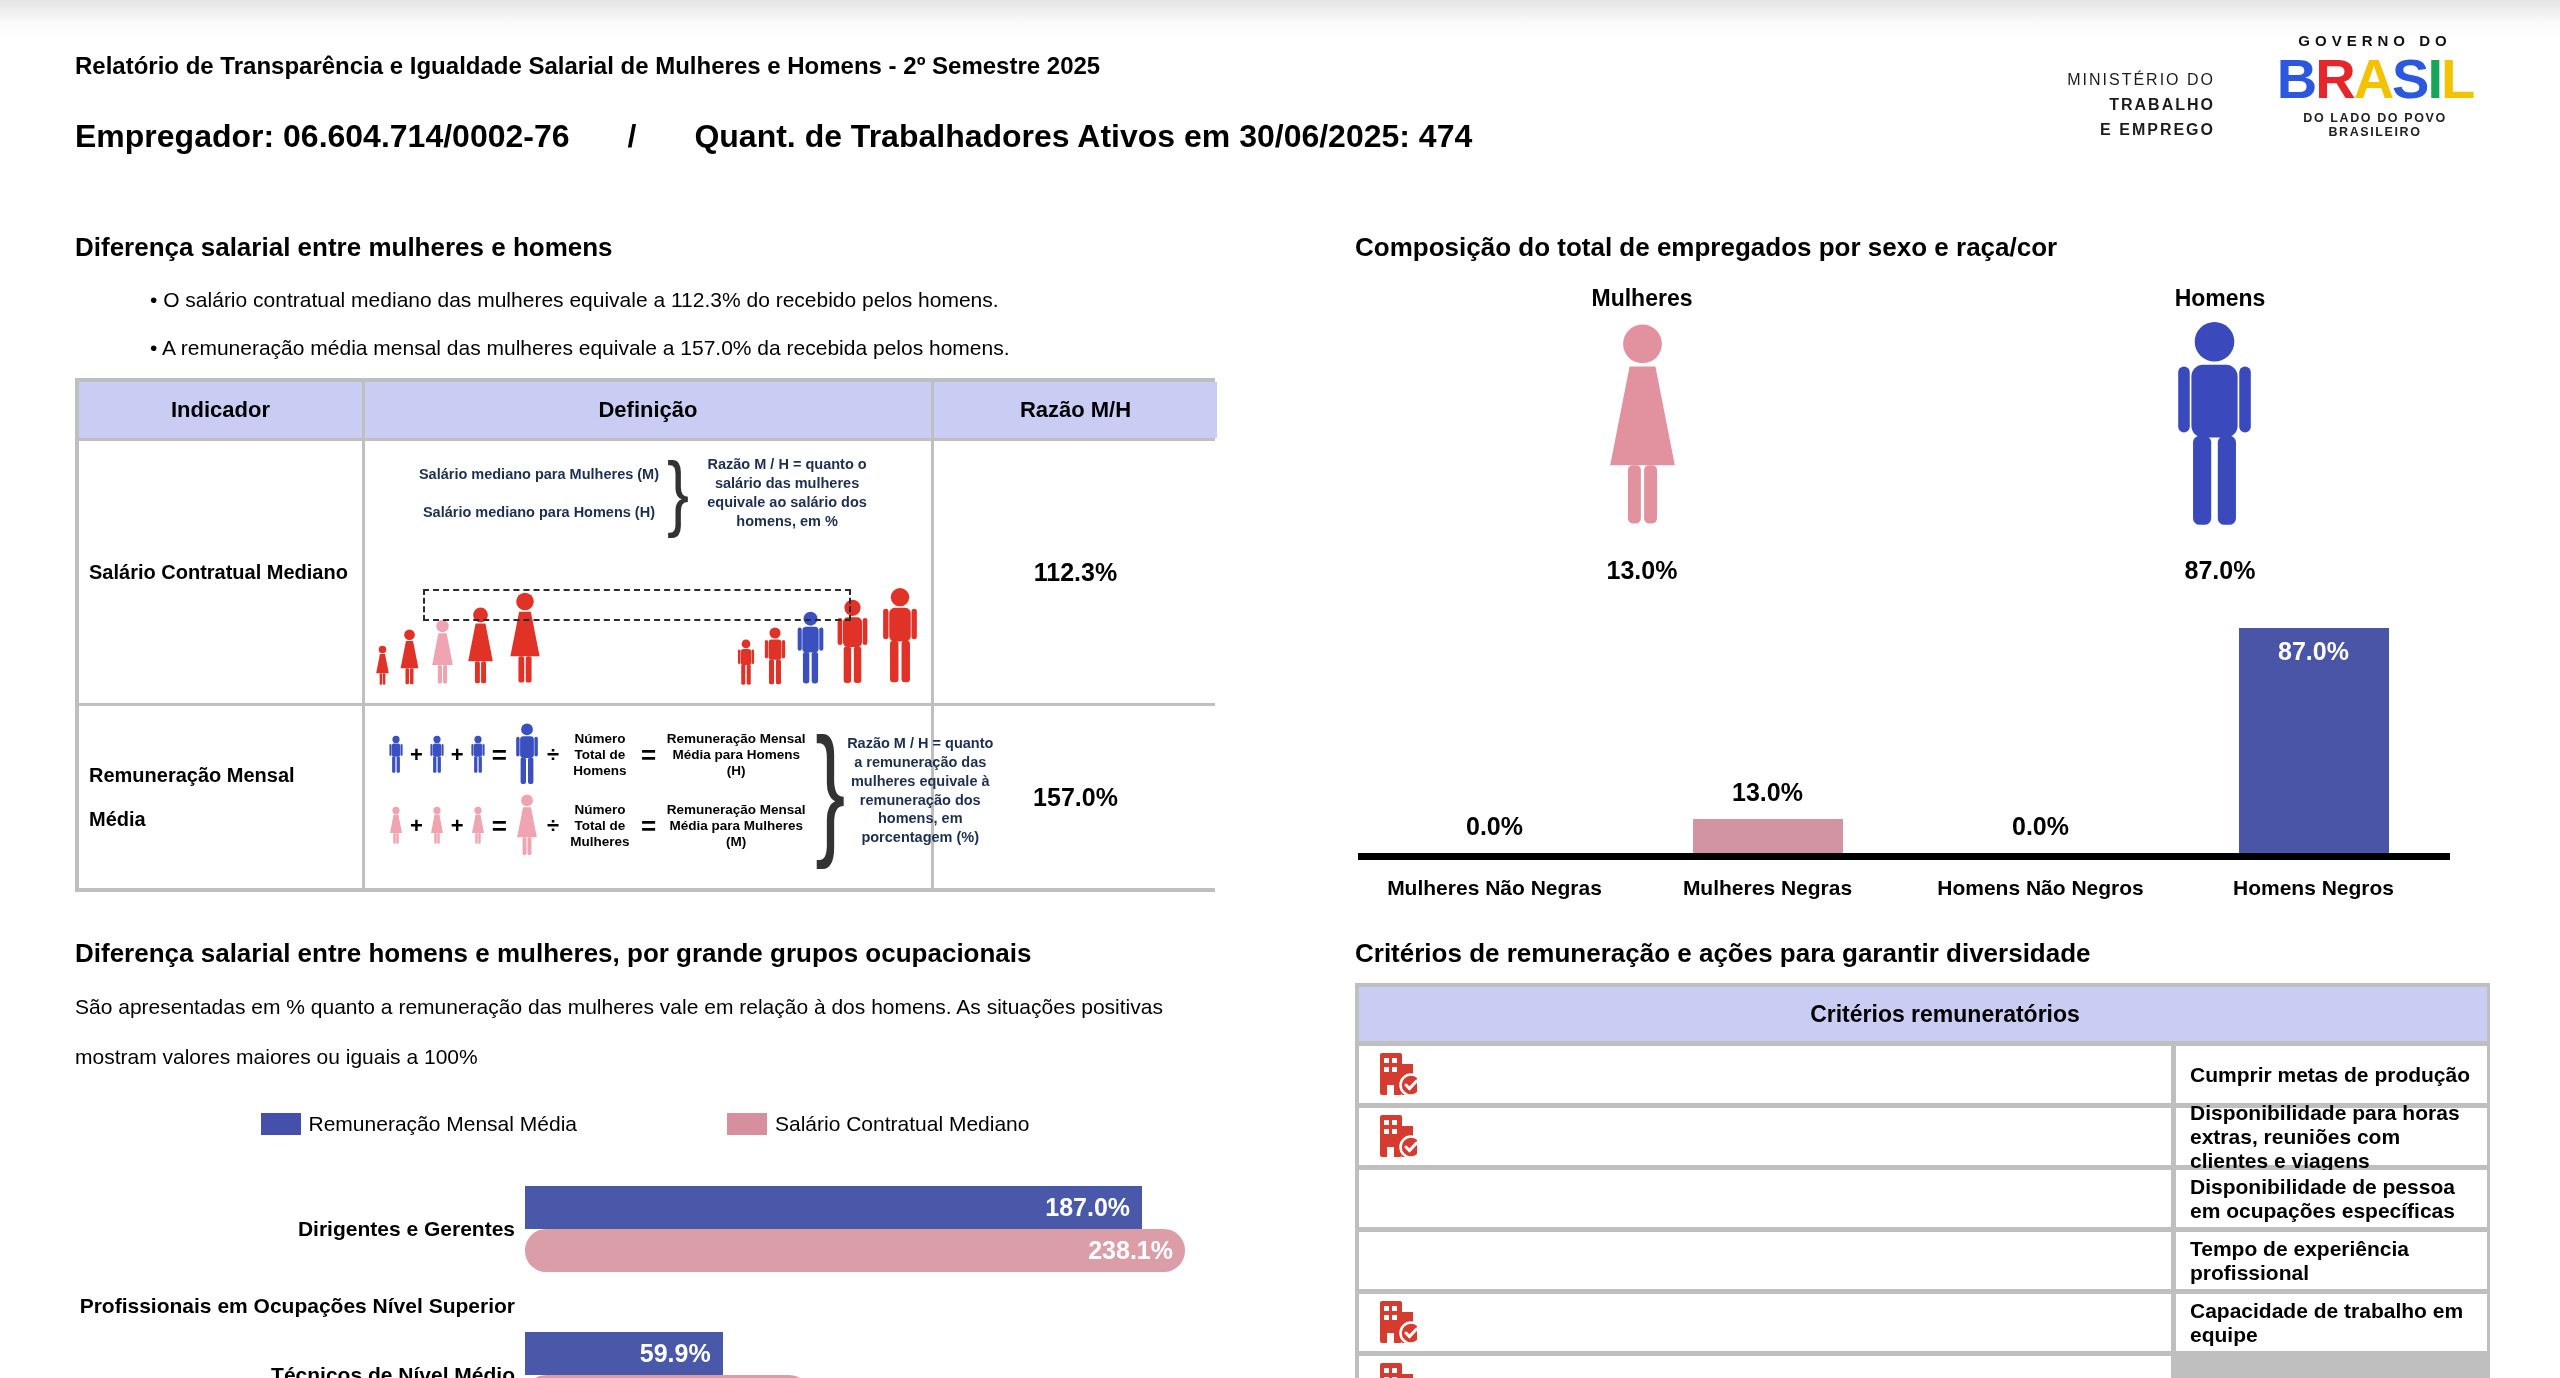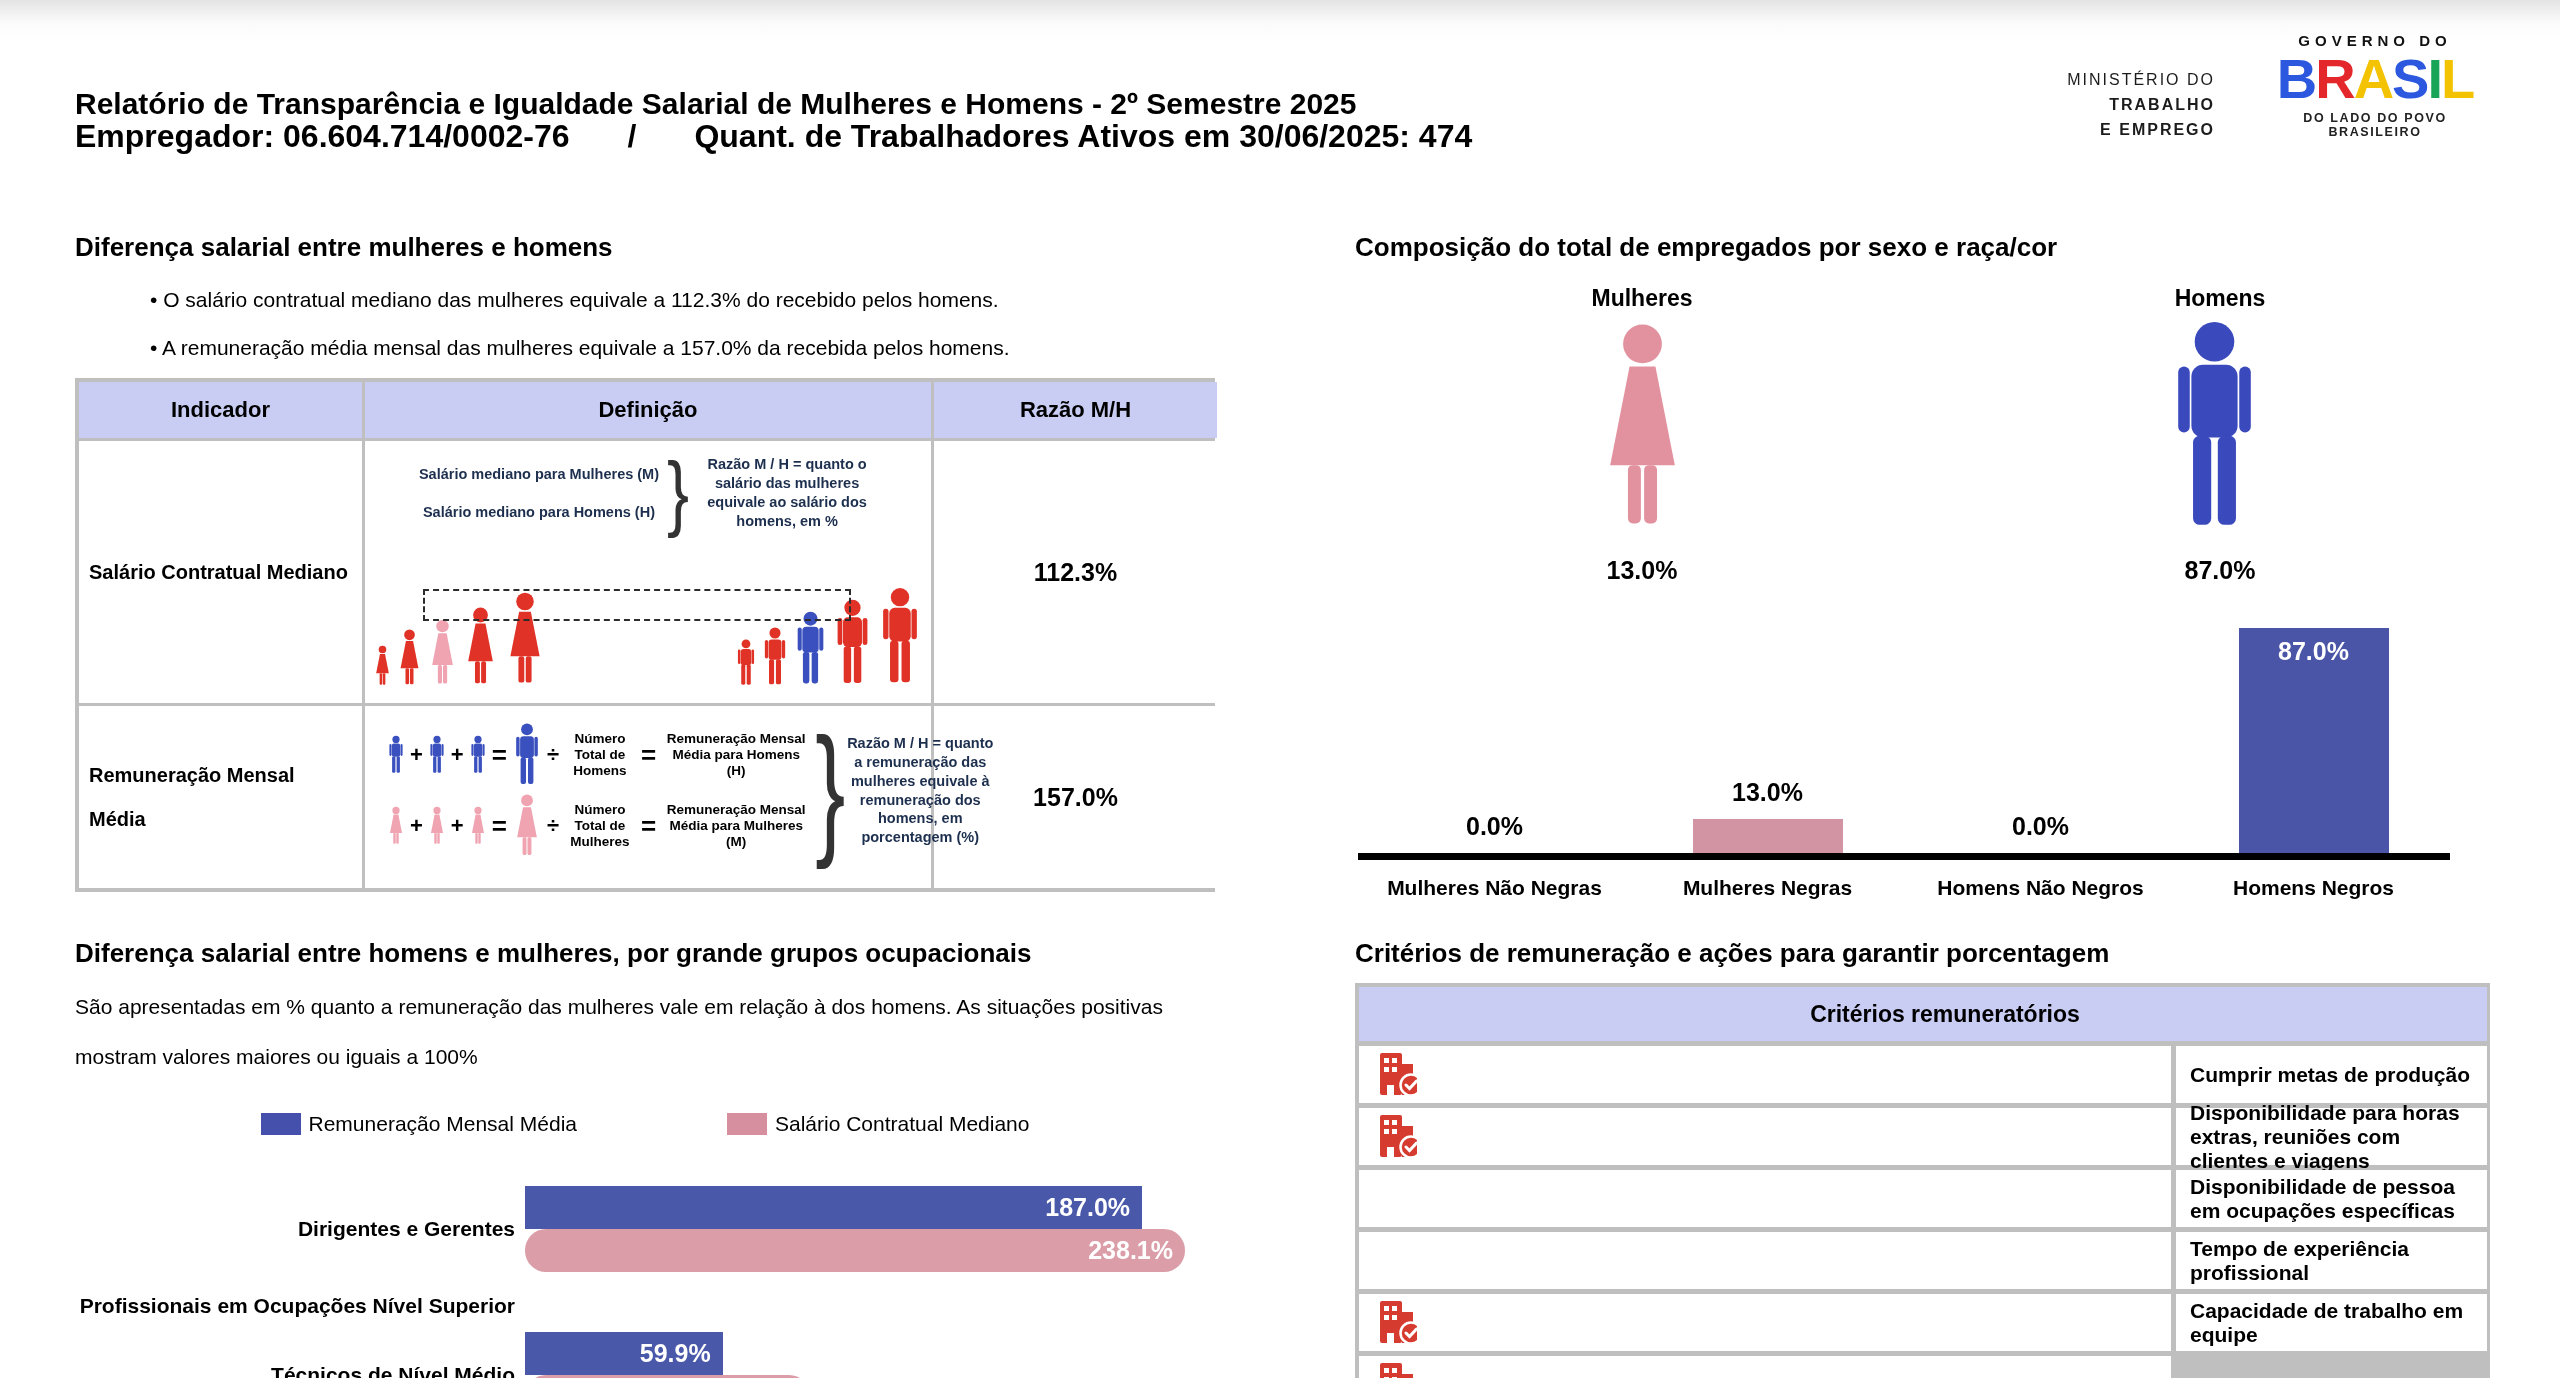--- a/index.html
+++ b/index.html
@@ -1,21 +1,21 @@
 <!DOCTYPE html>
 <html lang="pt"><head>
 <meta charset="utf-8">
 <style>
   html,body{margin:0;padding:0;background:#fff;}
   #page{position:relative;width:2560px;height:1378px;overflow:hidden;background:#fff;
         font-family:"Liberation Sans",sans-serif;color:#000;}
   .top-fade{position:absolute;left:0;top:0;width:2560px;height:42px;
             background:linear-gradient(#e4e4e4,#fbfbfb 55%,#fff);}
   
-  .hd-title{position:absolute;left:75px;top:52px;font-size:30px;font-weight:bold;white-space:nowrap;margin-top:35px;}
+  .hd-title{position:absolute;left:75px;top:52px;font-size:24px;font-weight:bold;white-space:nowrap;}
   .hd-sub{position:absolute;left:75px;top:118px;font-size:32px;font-weight:bold;display:flex;gap:58px;white-space:nowrap;}
   .ministry{position:absolute;left:2020px;top:68px;width:195px;text-align:right;
             font-size:16px;letter-spacing:2px;line-height:1.55;color:#1c1c1c;}
   .ministry .b{font-weight:bold;}
   .govlogo{position:absolute;left:2255px;top:32px;width:240px;text-align:center;}
   .govlogo .top{font-size:15px;font-weight:bold;letter-spacing:5px;color:#111;}
   .brasil{margin-top:2px;font-size:56px;font-weight:900;letter-spacing:-2px;line-height:1;}
   .brasil span{display:inline-block;}
   .bl0{color:#2b58de}.bl1{color:#e3272b}.bl2{color:#f3c200}.bl3{color:#2b58de}.bl4{color:#18a558}.bl5{color:#f3c200}
   .govlogo .tag{margin-top:4px;font-size:12.5px;font-weight:bold;letter-spacing:1.6px;color:#222;}
@@ -337,21 +337,21 @@
         <div class="hbar hb-blue" style="width: 197.67px;">
             <span>59.9%</span>
           </div>
         <div class="hbar hb-pink" style="width: 285.45px;">
             <span></span>
           </div>
       </div>
     </div>
   </div>
 
-  <div class="sec-title" style="left:1355px;top:938px">Critérios de remuneração e ações para garantir porcentagem</div>
+  <div class="sec-title" style="left:1355px;top:938px">Critérios de remuneração e ações para garantir diversidade</div>
   <div class="ctable">
     <div class="chead">Critérios remuneratórios</div>
 
     <div class="cicon">
         <svg width="40" height="48" viewBox="0 0 40 48">
           <use href="#bcheck"></use>
         </svg>
       </div>
 
     <div class="clabel">Cumprir metas de produção</div>

